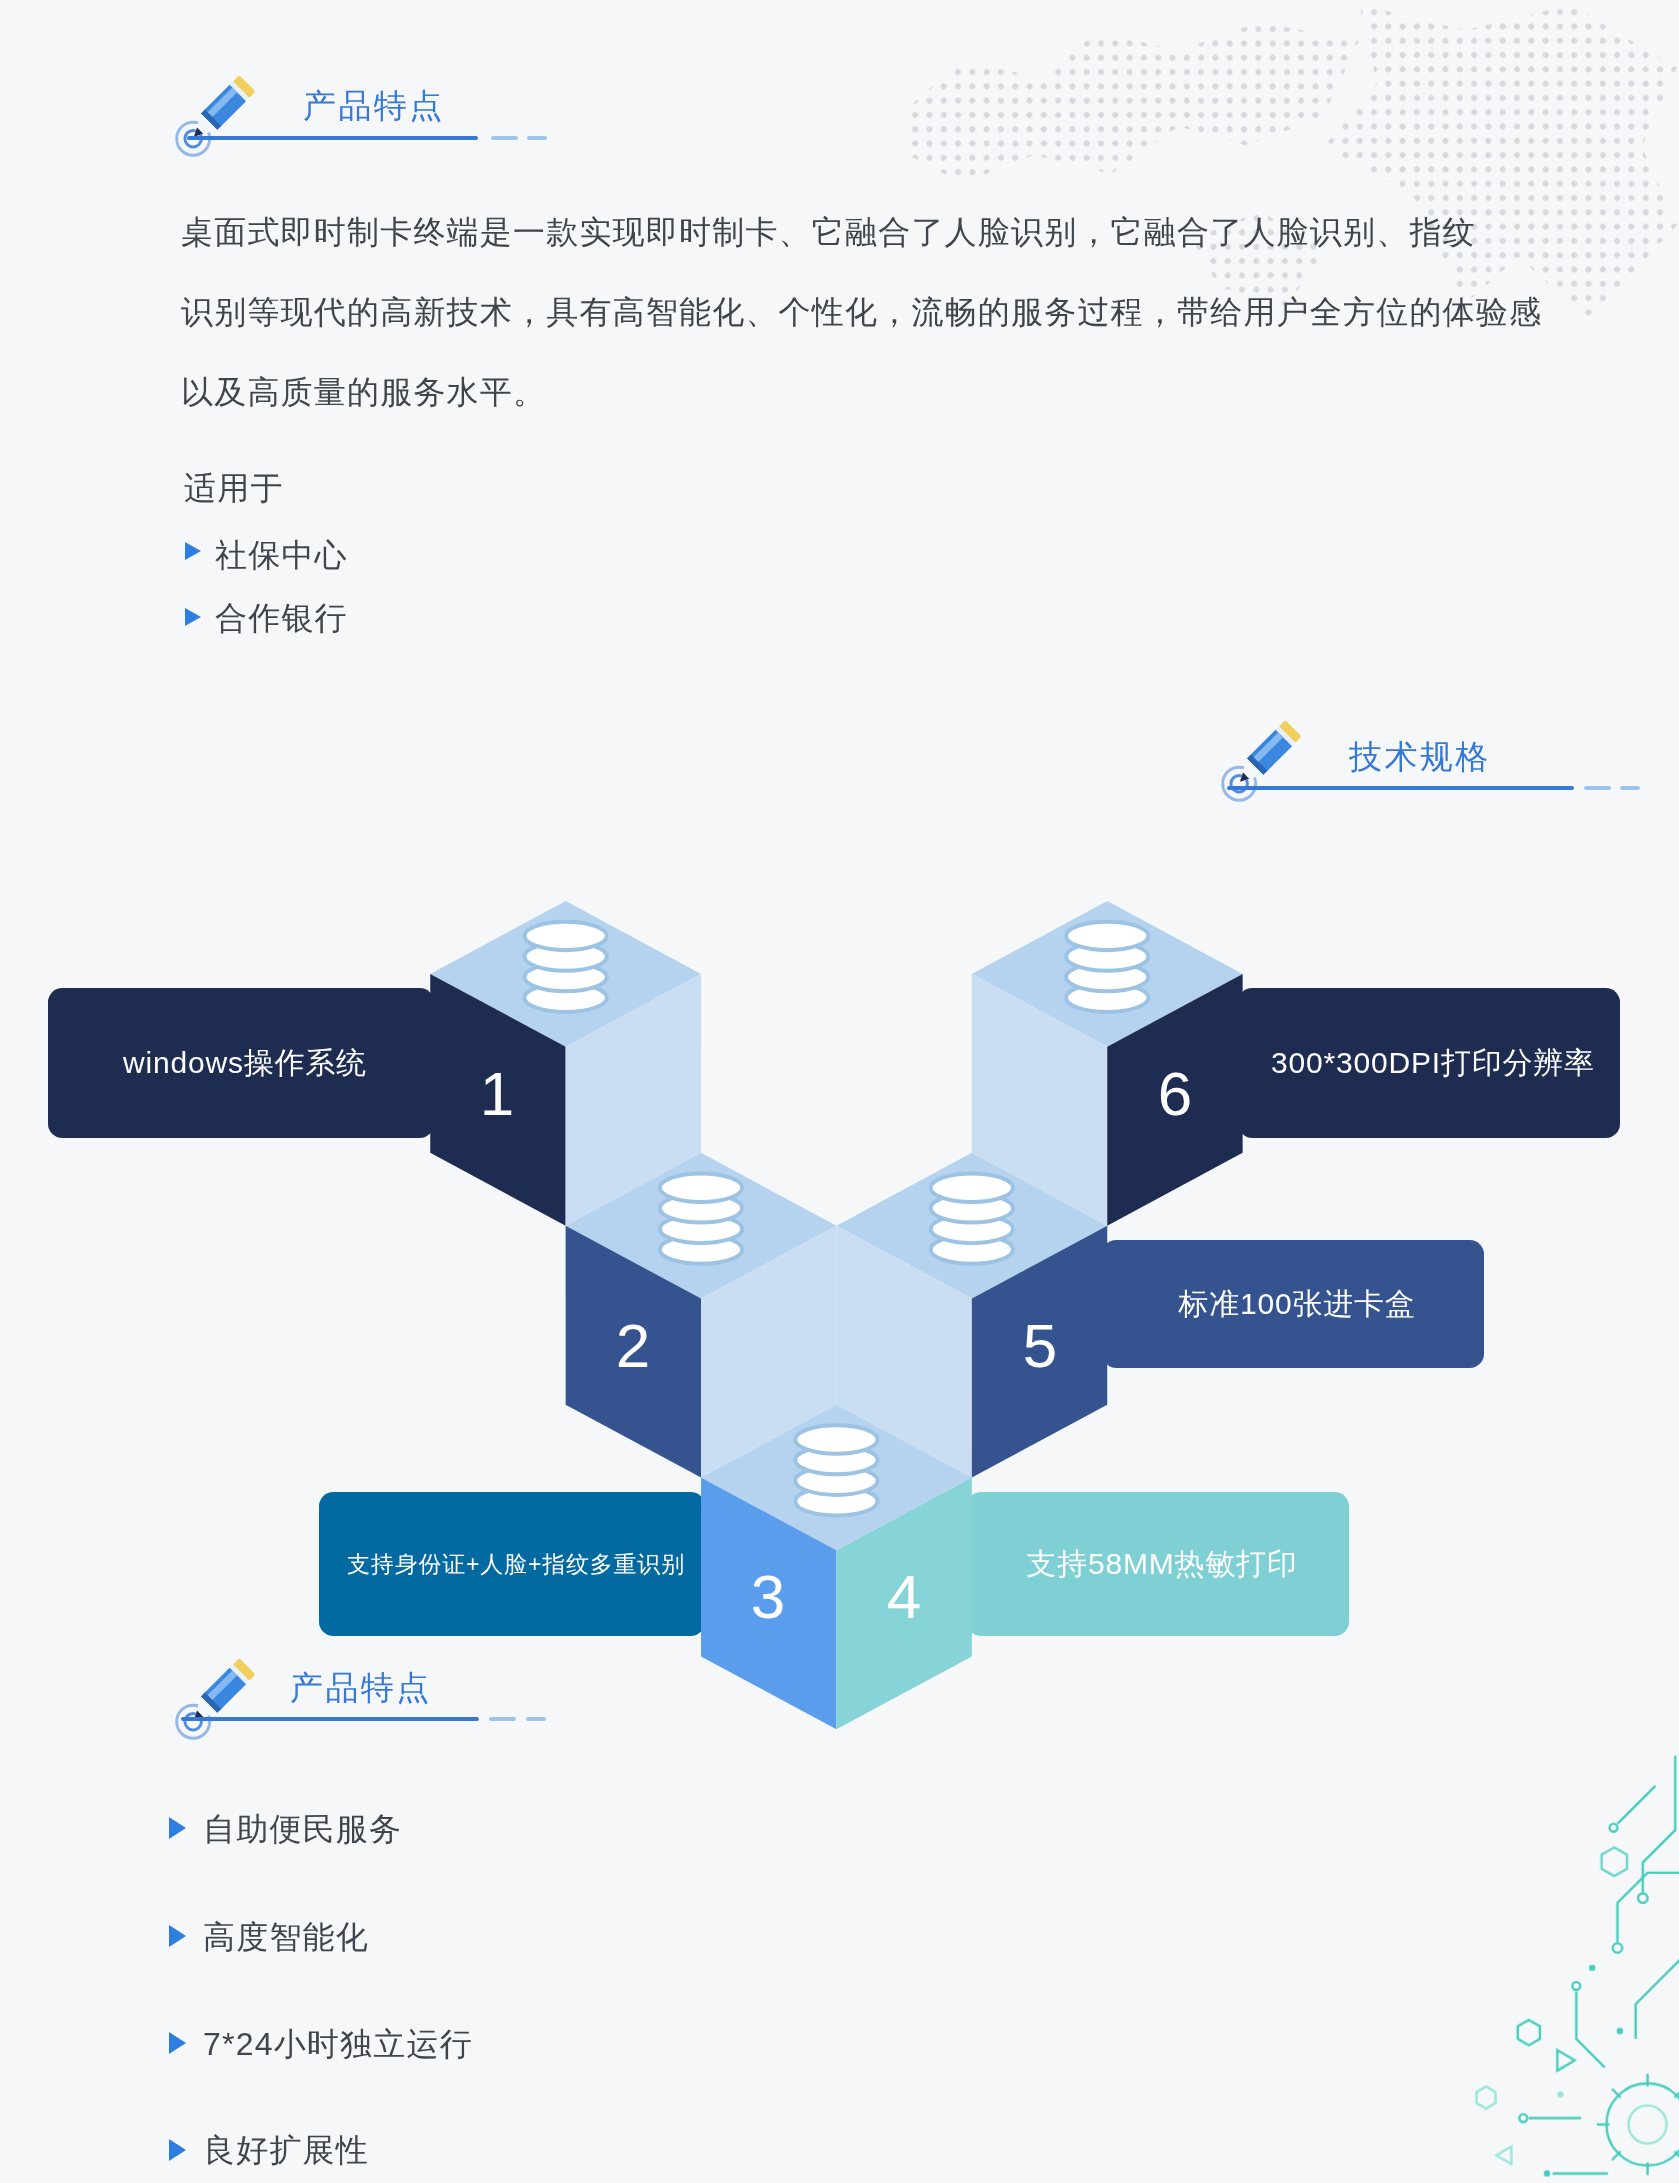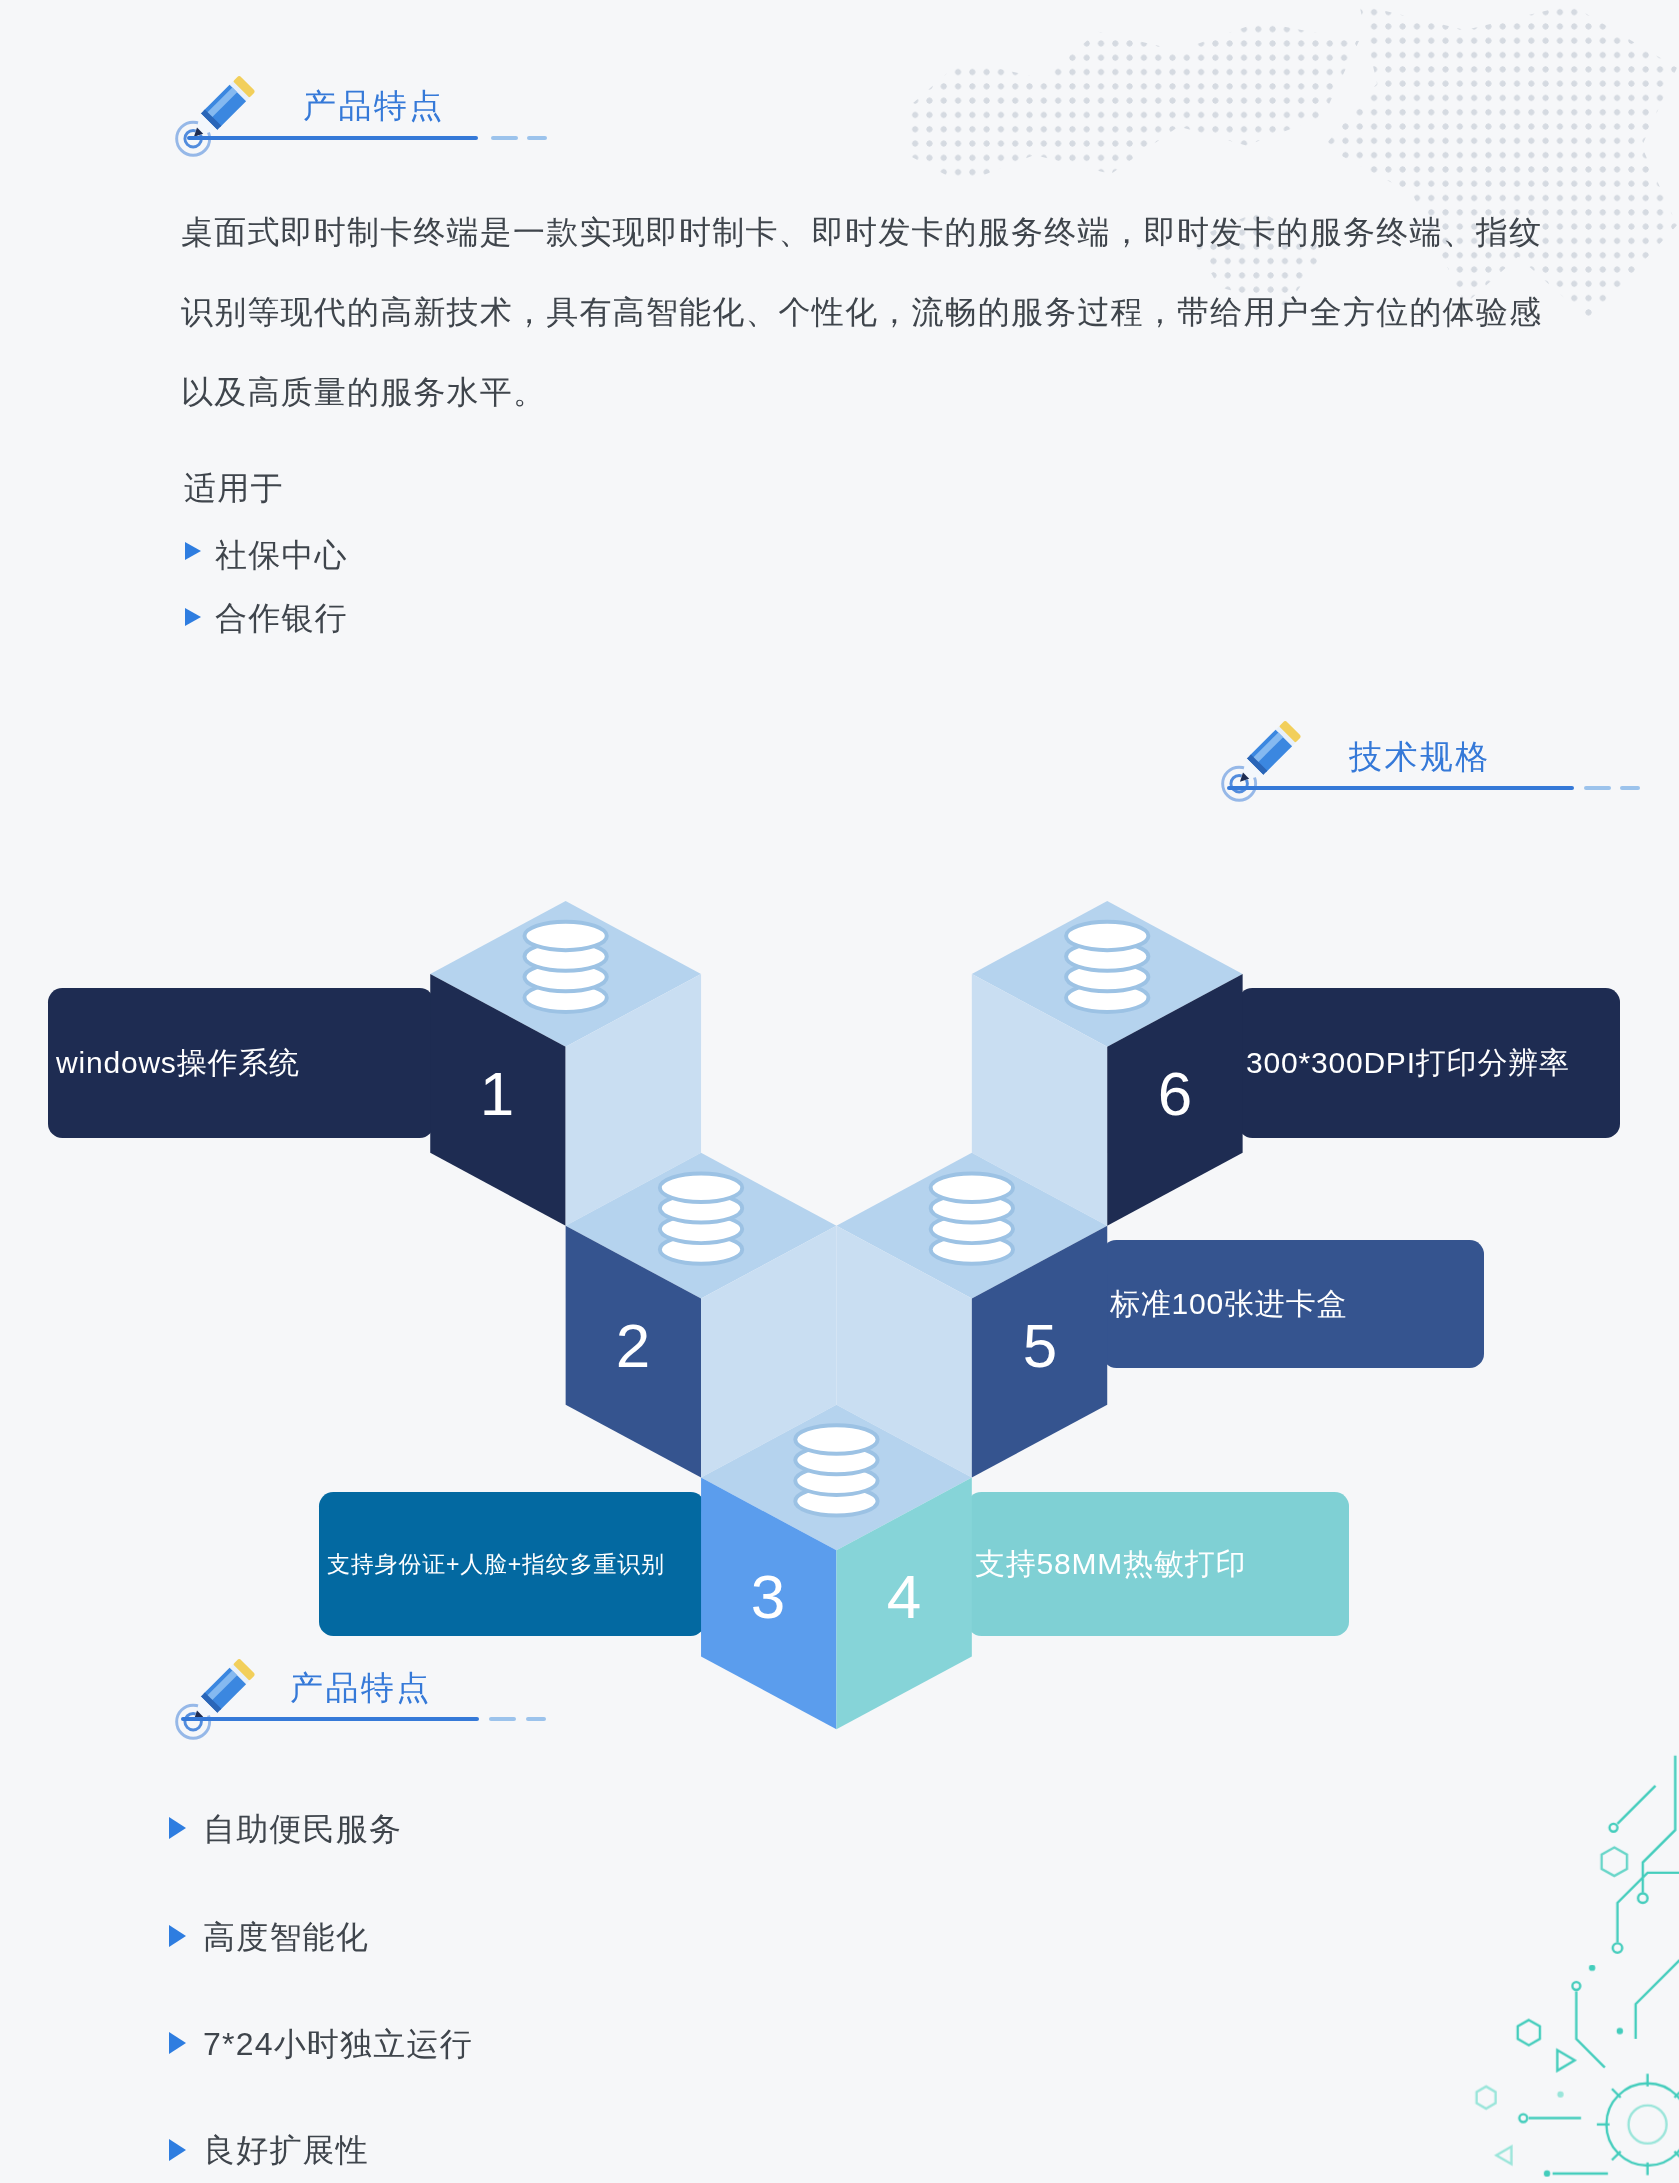--- a/index.html
+++ b/index.html
@@ -29,21 +29,21 @@
 
   
   .dots { position:absolute;
           background-image:radial-gradient(circle,#d5dae1 2.8px,transparent 3.2px);
           background-size:14.3px 14.3px; }
   .blob1 { clip-path:polygon(0% 45%,12% 20%,30% 30%,42% 5%,60% 15%,78% 0%,100% 10%,92% 50%,75% 65%,60% 55%,45% 80%,28% 70%,12% 85%,0% 70%); }
   .blob2 { clip-path:polygon(10% 0%,40% 8%,70% 0%,100% 20%,90% 45%,100% 70%,75% 100%,55% 80%,40% 95%,25% 60%,0% 45%,15% 25%); }
   .blob3 { clip-path:polygon(50% 0%,100% 40%,70% 100%,20% 80%,0% 30%); }
 
   
-  .pill { position:absolute; display:flex; align-items:center; 
+  .pill { position:absolute; display:flex; align-items:center; justify-content:center;
           color:#fff; border-radius:14.3px; font-size:30px; letter-spacing:0.8px; z-index:1; white-space:nowrap;padding-left:8px; }
   .pill-navy { background:#1e2c52; }
   .pill-med  { background:#35548f; }
   .pill-teal-light { background:#0369a1; font-size:23px; }
   .pill-teal { background:#7fd0d4; }
 
   .diagram-svg { position:absolute; left:0; top:0; z-index:2; pointer-events:none; }
 
   .cube-num { position:absolute; transform:translate(-50%,-50%); z-index:3;
               color:#ffffff; font-size:62px; font-weight:500; }
@@ -112,21 +112,21 @@
   </svg>
 
   <svg class="abs" style="left:166px;top:65px" width="97" height="97" viewBox="0 0 100 100">
       <use href="#pencil-def"></use>
     </svg>
   <div class="sec-title" style="left:303px;top:84px">产品特点</div>
   <div class="underline" style="left:187px;top:136px;width:291px"></div>
   <div class="dash" style="left:491px;top:136px;width:27px"></div>
   <div class="dash" style="left:527px;top:136px;width:20px"></div>
 
-  <div class="para-line" style="left:181px;top:211px">桌面式即时制卡终端是一款实现即时制卡、即时发卡的服务终端，即时发卡的服务终端、指纹</div>
+  <div class="para-line" style="left:181px;top:211px">桌面式即时制卡终端是一款实现即时制卡、它融合了人脸识别，它融合了人脸识别、指纹</div>
   <div class="para-line" style="left:181px;top:291px">识别等现代的高新技术，具有高智能化、个性化，流畅的服务过程，带给用户全方位的体验感</div>
   <div class="para-line" style="left:181px;top:371px">以及高质量的服务水平。</div>
 
   <div class="sub-head" style="left:184px;top:467px">适用于</div>
   <div class="tri" style="left:185px;top:542px"></div>
   <div class="bullet-label" style="left:215px;top:534px">社保中心</div>
   <div class="tri" style="left:185px;top:608px"></div>
   <div class="bullet-label" style="left:215px;top:597px">合作银行</div>
 
   <svg class="abs" style="left:1212px;top:710px" width="97" height="97" viewBox="0 0 100 100">

